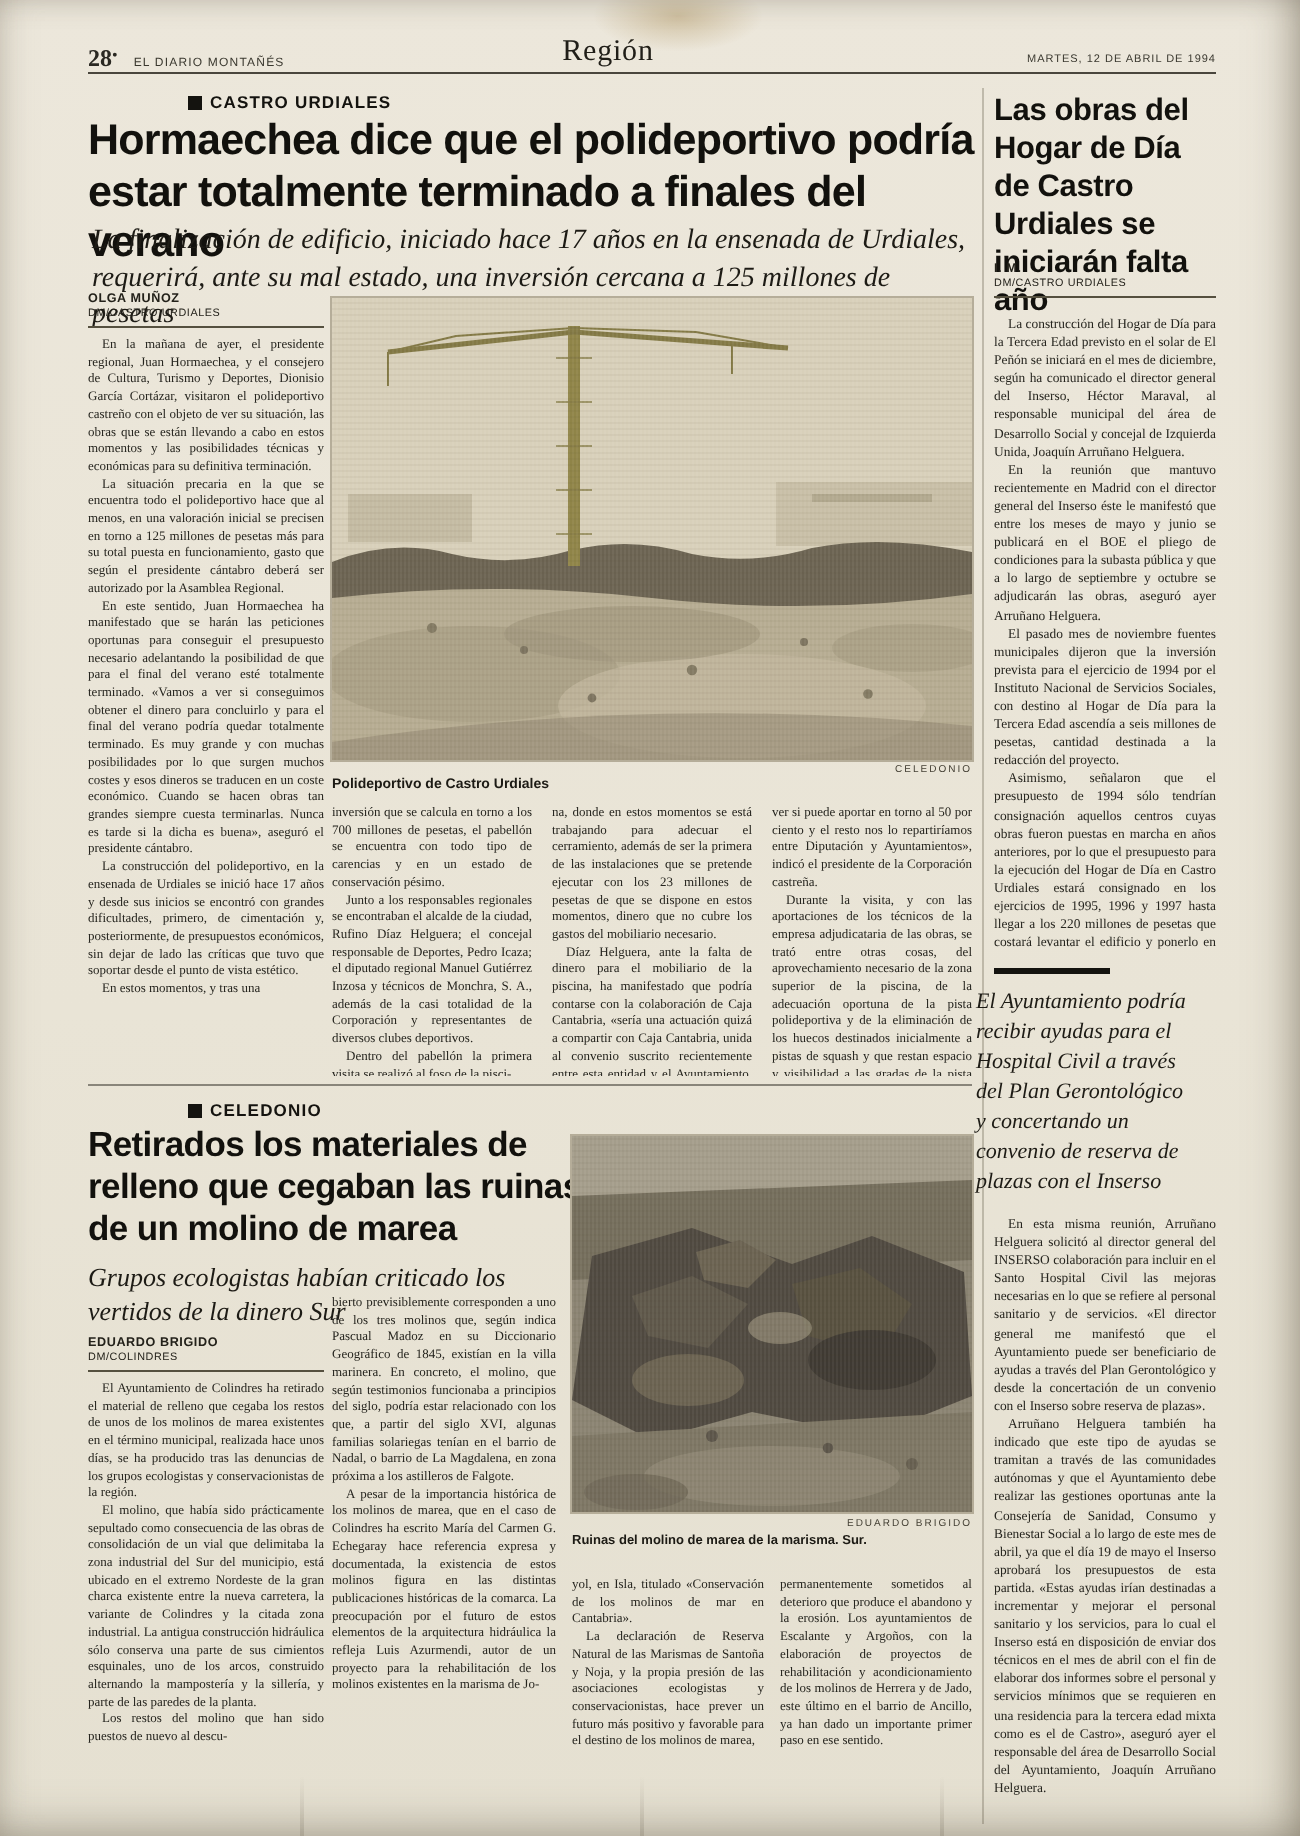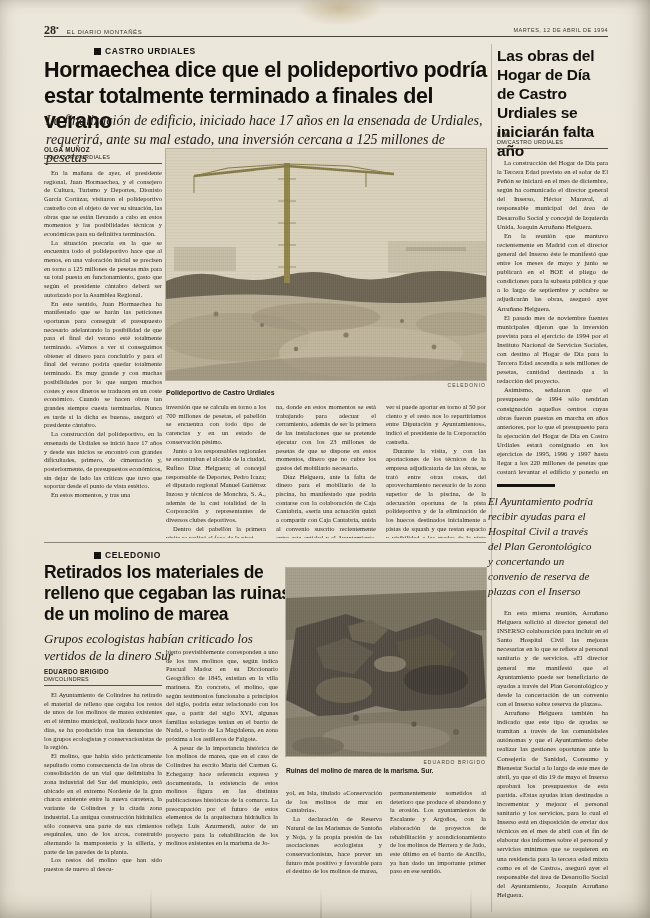--- a/index.html
+++ b/index.html
@@ -75,20 +75,21 @@
 </style>
 </head>
 <body>
 
 <div class="page">
 
   <div class="mh-left">
     <span class="mh-pagenum">28</span><span class="mh-bullet">•</span>
     <span class="mh-paper">EL DIARIO MONTAÑÉS</span>
   </div>
+  <div class="mh-center">Región</div>
   <div class="mh-right">MARTES, 12 DE ABRIL DE 1994</div>
   <div class="rule" style="left:44px;top:36px;width:564px;"></div>
   <div class="vrule-dark" style="left:491px;top:44px;height:868px;opacity:.45;"></div>
 
   <section>
     <div class="kicker" style="left:46px;top:46px;">
       <span class="ksq"></span>
       <span>CASTRO URDIALES</span>
     </div>
     <h1 class="headline-main" style="left:44px;top:58px;width:452px;">Hormaechea dice que el polideportivo podría estar totalmente terminado a finales del verano</h1>

